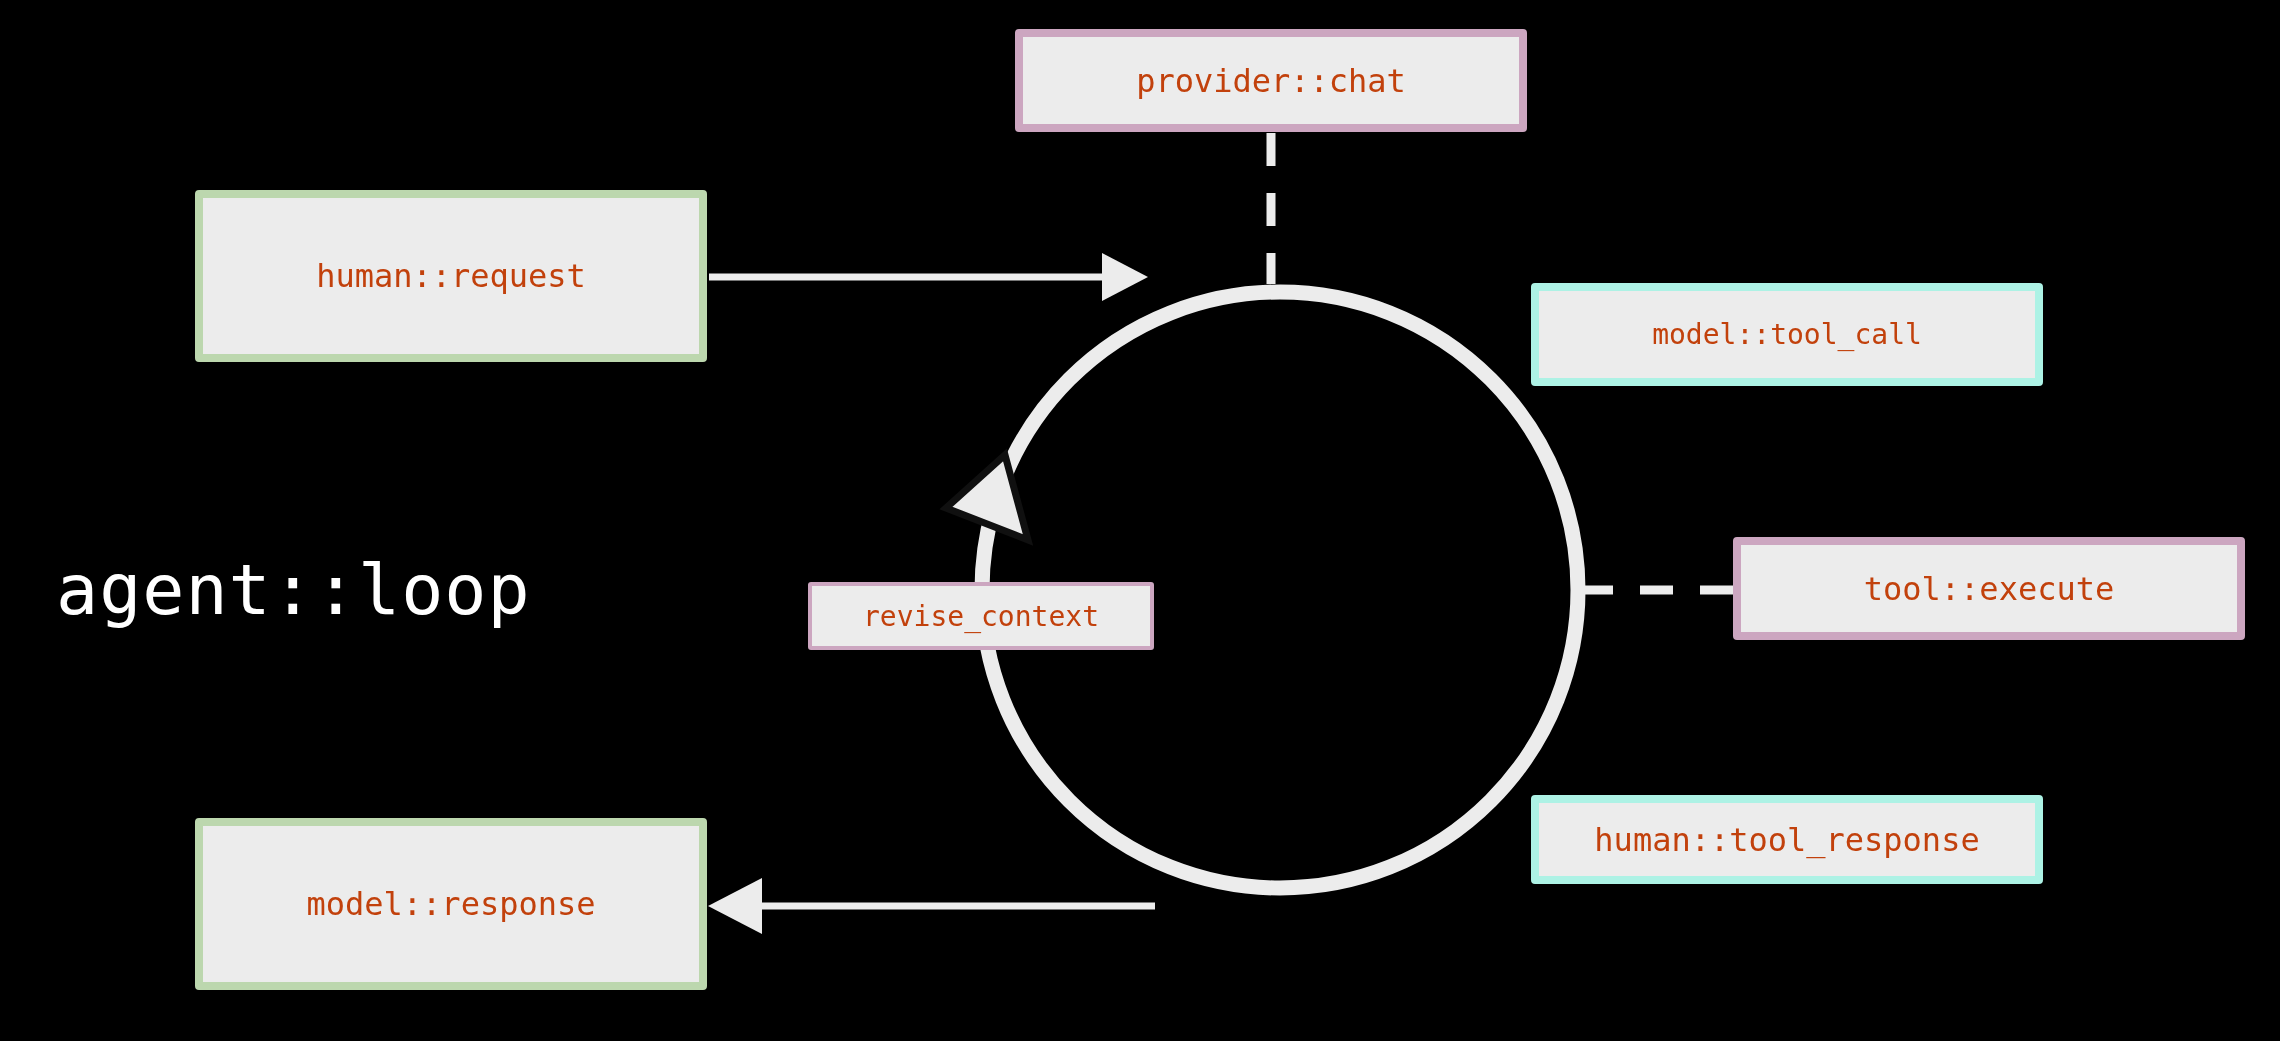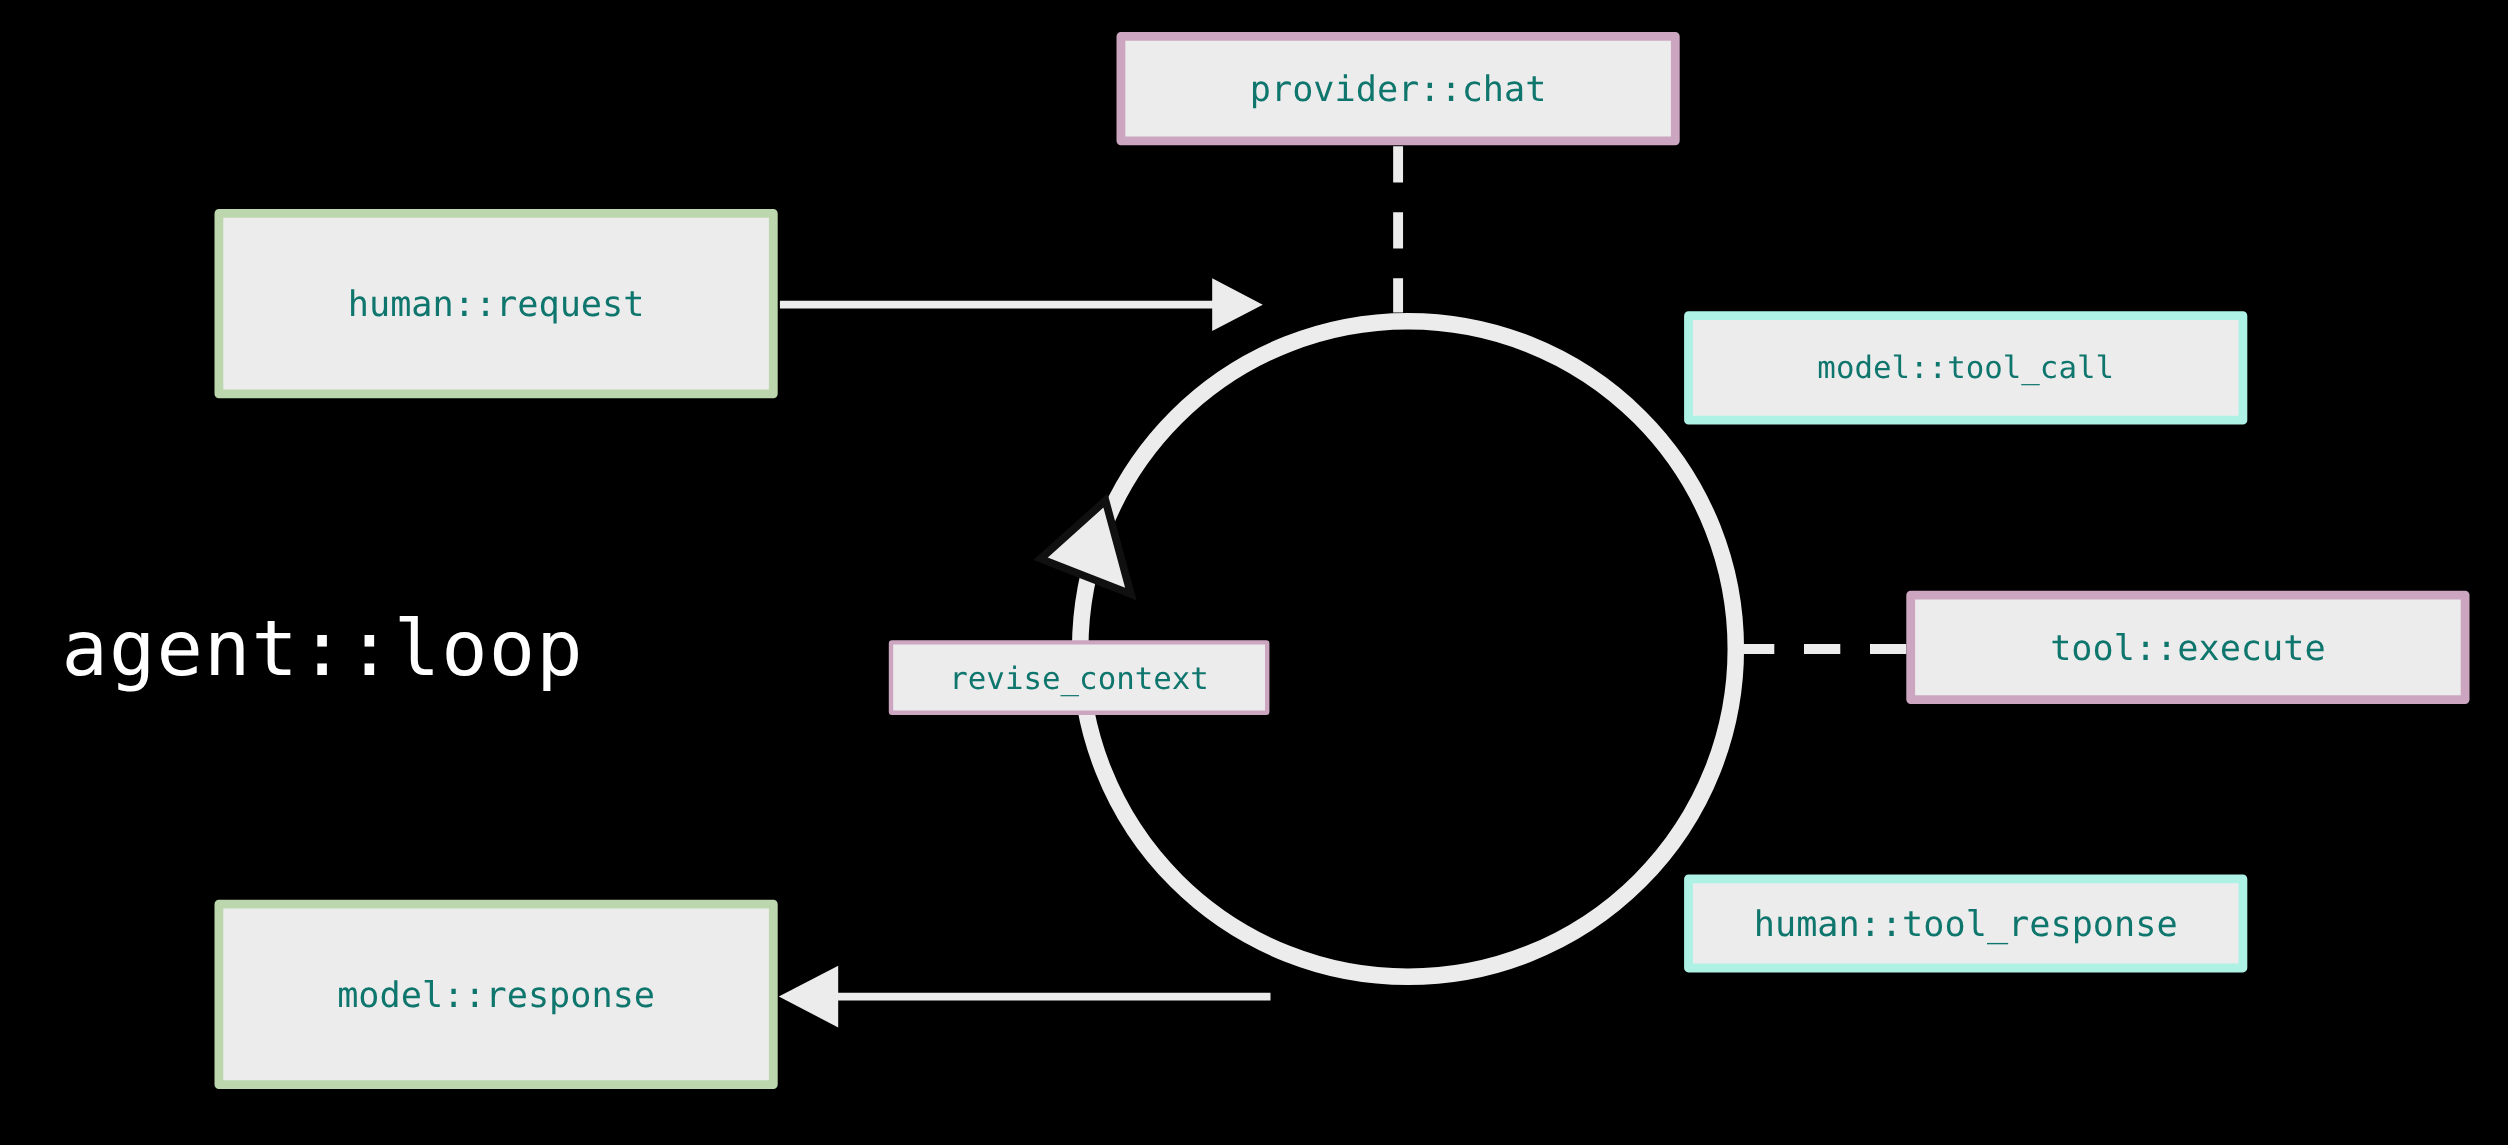--- a/index.html
+++ b/index.html
@@ -23,21 +23,21 @@
     height: 1041px;
     pointer-events: none;
   }
   .node {
     position: absolute;
     box-sizing: border-box;
     background: #ECECEC;
     display: flex;
     align-items: center;
     justify-content: center;
-    color: #0f766e;
+    color: #c2410c;
     font-family: "DejaVu Sans Mono", "Liberation Mono", monospace;
     white-space: nowrap;
     letter-spacing: 0px;
   }
   .node-thick {
     border-style: solid;
     border-width: 8px;
     border-radius: 4px;
   }
   .node-thin {

